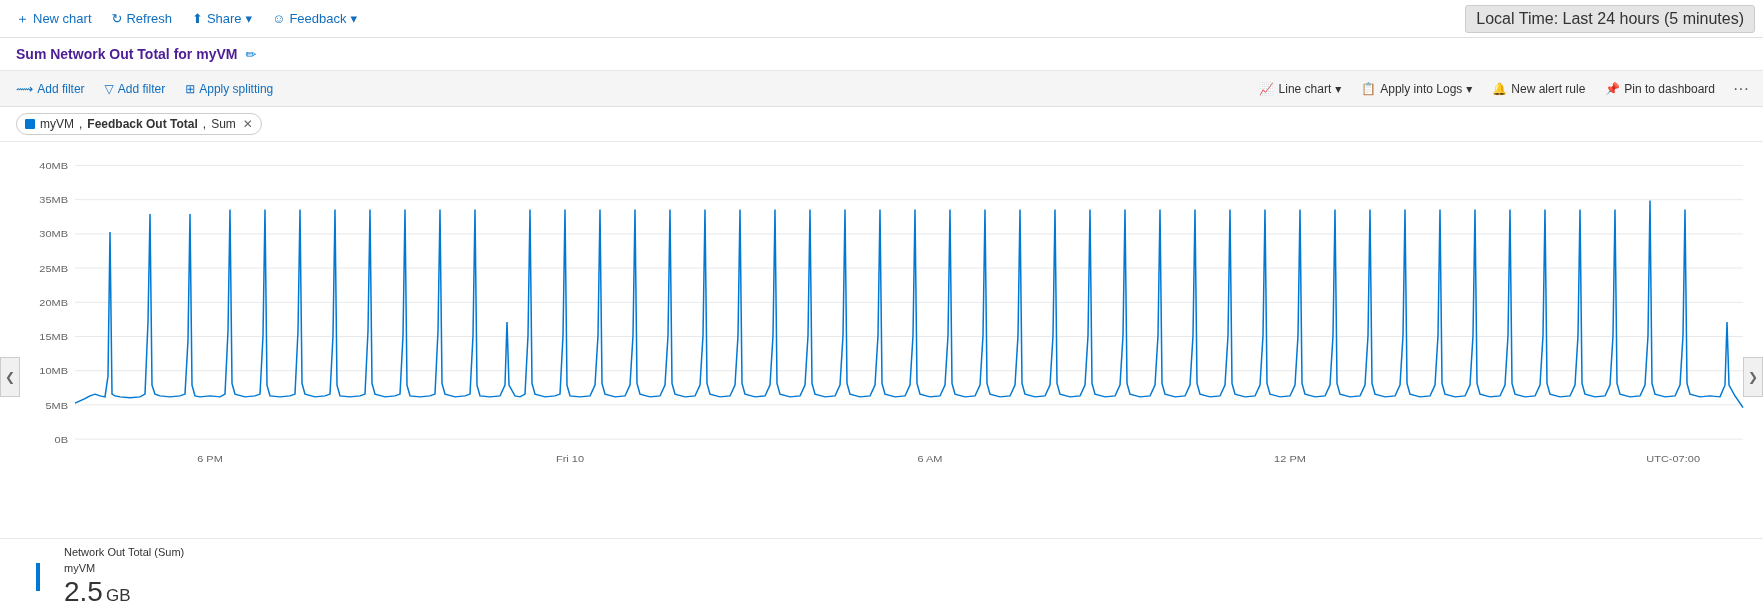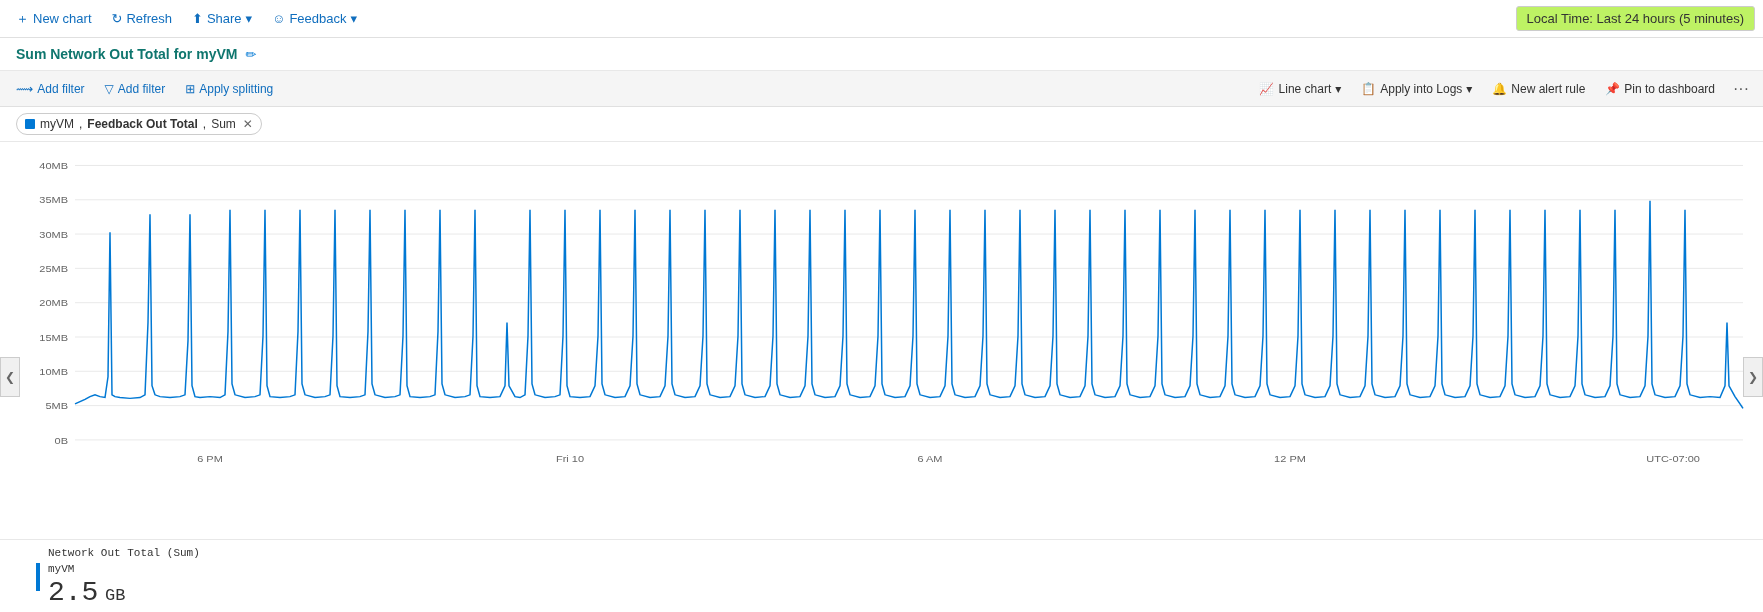--- a/index.html
+++ b/index.html
@@ -14,30 +14,30 @@
     .top-bar-btn {
       display: flex; align-items: center; gap: 4px;
       padding: 4px 8px; cursor: pointer; border-radius: 3px;
       border: none; background: none; font-size: 13px; color: #106ebe;
     }
     .top-bar-right {
       margin-left: auto;
     }
     .time-selector {
       border: 1px solid #ccc; border-radius: 3px; padding: 4px 10px;
-      font-size: 13px; color: #333; background: #bef264; cursor: pointer;
+      font-size: 16px; color: #333; background: #e5e5e5; cursor: pointer;
     }
 
     
     .chart-title-bar {
       padding: 8px 16px; display: flex; align-items: center; gap: 8px;
       border-bottom: 1px solid #e8e8e8;
     }
     .chart-title {
-      font-size: 14px; font-weight: 600; color: #0f766e;
+      font-size: 14px; font-weight: 600; color: #4c1d95;
     }
     .edit-icon { color: #0078d4; cursor: pointer; font-size: 13px; }
 
     
     .metrics-bar {
       display: flex; align-items: center; height: 36px;
       background: #f5f5f5; border-bottom: 1px solid #e0e0e0;
       padding: 0 8px; gap: 4px;
     }
     .metrics-btn {
@@ -74,21 +74,21 @@
       color: #666; font-size: 12px;
     }
     .chart-nav-left { left: 0; }
     .chart-nav-right { right: 0; }
 
     
     .chart-legend {
       padding: 6px 16px 4px 36px; font-size: 11px; color: #333;
       border-top: 1px solid #e8e8e8;
     }
-    .legend-row { display: flex; align-items: center; gap: 8px; font-family: Liberation Mono, monospace; }
+    .legend-row { display: flex; align-items: center; gap: 24px; }
     .legend-color-bar { width: 4px; height: 28px; background: #0078d4; }
     .legend-text { font-size: 11px; line-height: 1.4; }
     .legend-big { font-size: 28px; font-weight: 300; }
     .legend-unit { font-size: 17px; }
 
     .main-content {
       display: flex; flex-direction: column; height: calc(612px - 38px);
     }
 
     svg text { font-family: 'Segoe UI', Arial, sans-serif; }

